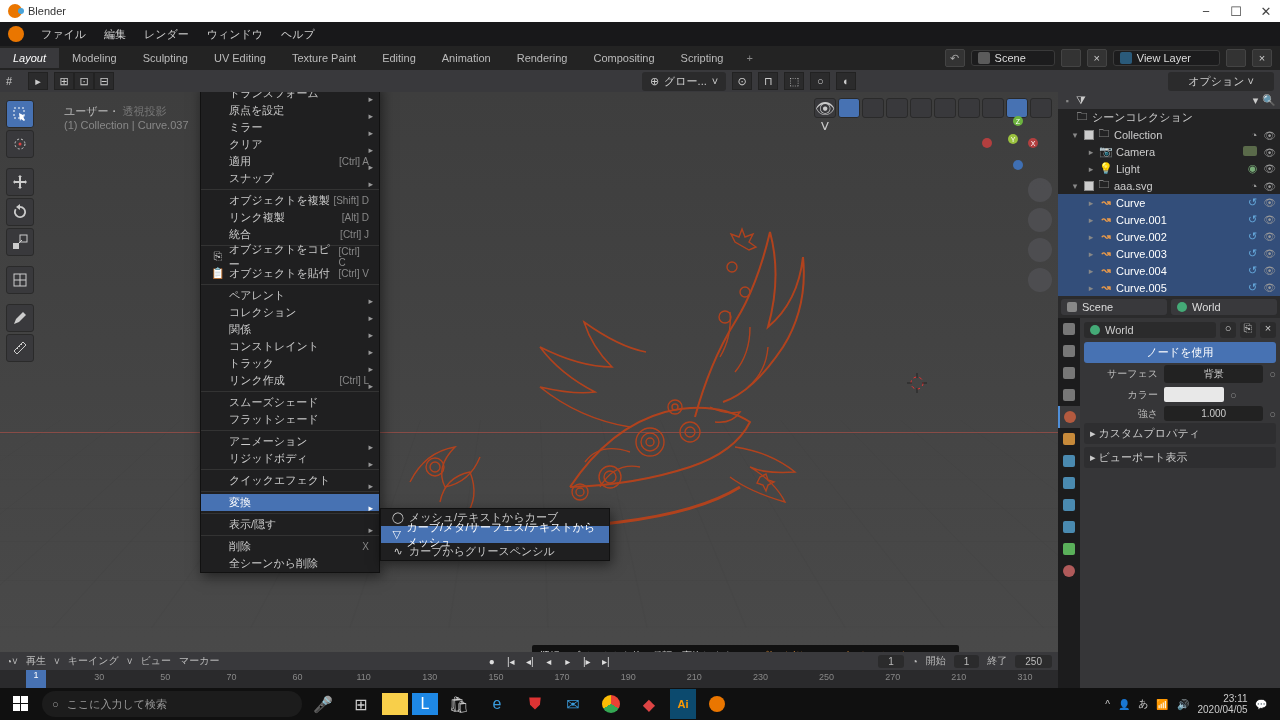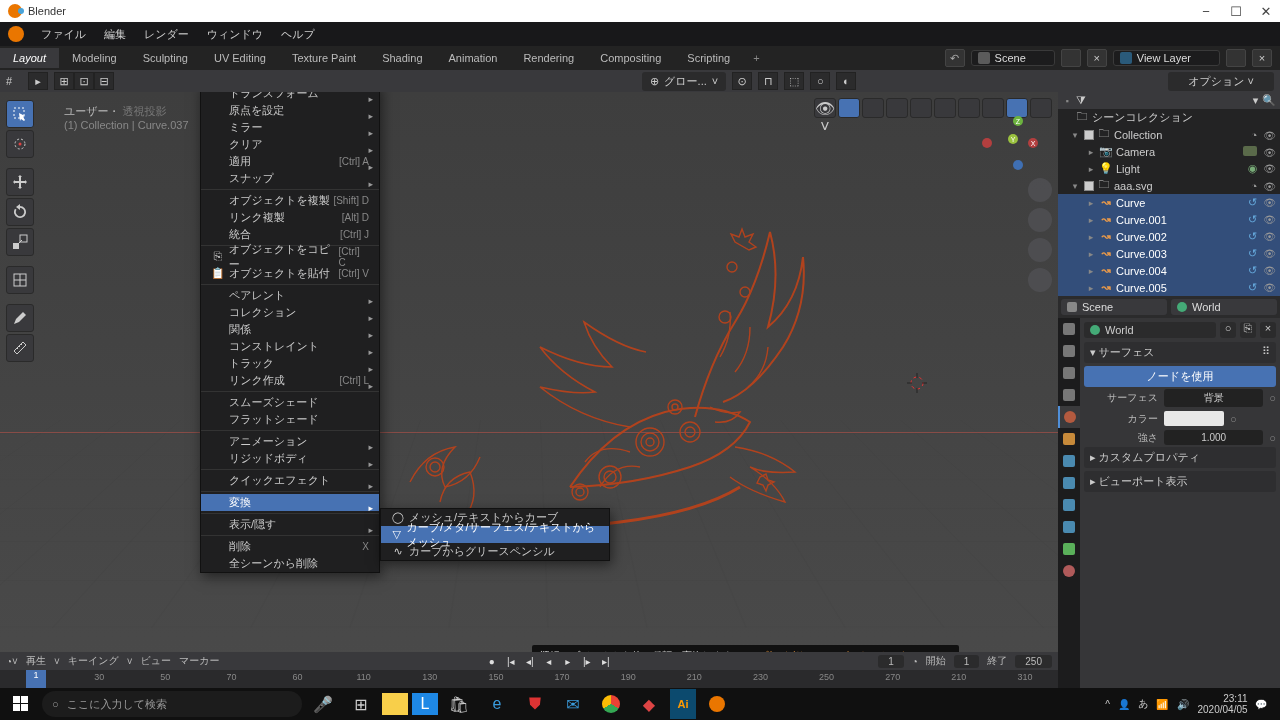--- a/index.html
+++ b/index.html
@@ -122,21 +122,21 @@
   <span class="mitem">ウィンドウ</span>
   <span class="mitem">ヘルプ</span>
 </div>
 
 <div class="workspaces">
   <span class="ws active">Layout</span>
   <span class="ws">Modeling</span>
   <span class="ws">Sculpting</span>
   <span class="ws">UV Editing</span>
   <span class="ws">Texture Paint</span>
-  <span class="ws">Shading</span>
+  <span class="ws">Editing</span>
   <span class="ws">Animation</span>
   <span class="ws">Rendering</span>
   <span class="ws">Compositing</span>
   <span class="ws">Scripting</span>
   <span class="plus">+</span>
   <div class="right">
     <div class="sbtn" style="background:#333;display:flex;align-items:center;justify-content:center;color:#aaa;">↶</div>
     <div class="scenebox">
         <span class="ic"></span>
         <span>Scene</span>
@@ -631,21 +631,20 @@
       <div class="propbody">
         <div style="display:flex;gap:4px;margin-bottom:4px">
           <div style="flex:1;background:#2b2b2c;border-radius:3px;padding:2px 6px;display:flex;align-items:center;gap:5px">
               <span style="width:10px;height:10px;border-radius:50%;background:#4a7"></span>
               <span>World</span>
             </div>
           <div style="width:16px;background:#2b2b2c;border-radius:3px;text-align:center">○</div>
           <div style="width:16px;background:#2b2b2c;border-radius:3px;text-align:center">⎘</div>
           <div style="width:16px;background:#2b2b2c;border-radius:3px;text-align:center">×</div>
         </div>
-        <div class="propsec">▾ <span>サーフェス</span><span style="float:right">⠿</span></div>
         <div class="bluebtn">ノードを使用</div>
         <div class="pfield">
             <span class="lab">サーフェス</span>
             <span class="val">背景</span>
             <span style="color:#888">○</span>
           </div>
         <div class="pfield">
             <span class="lab">カラー</span>
             <span class="sw"></span>
             <span style="color:#888">○</span>

